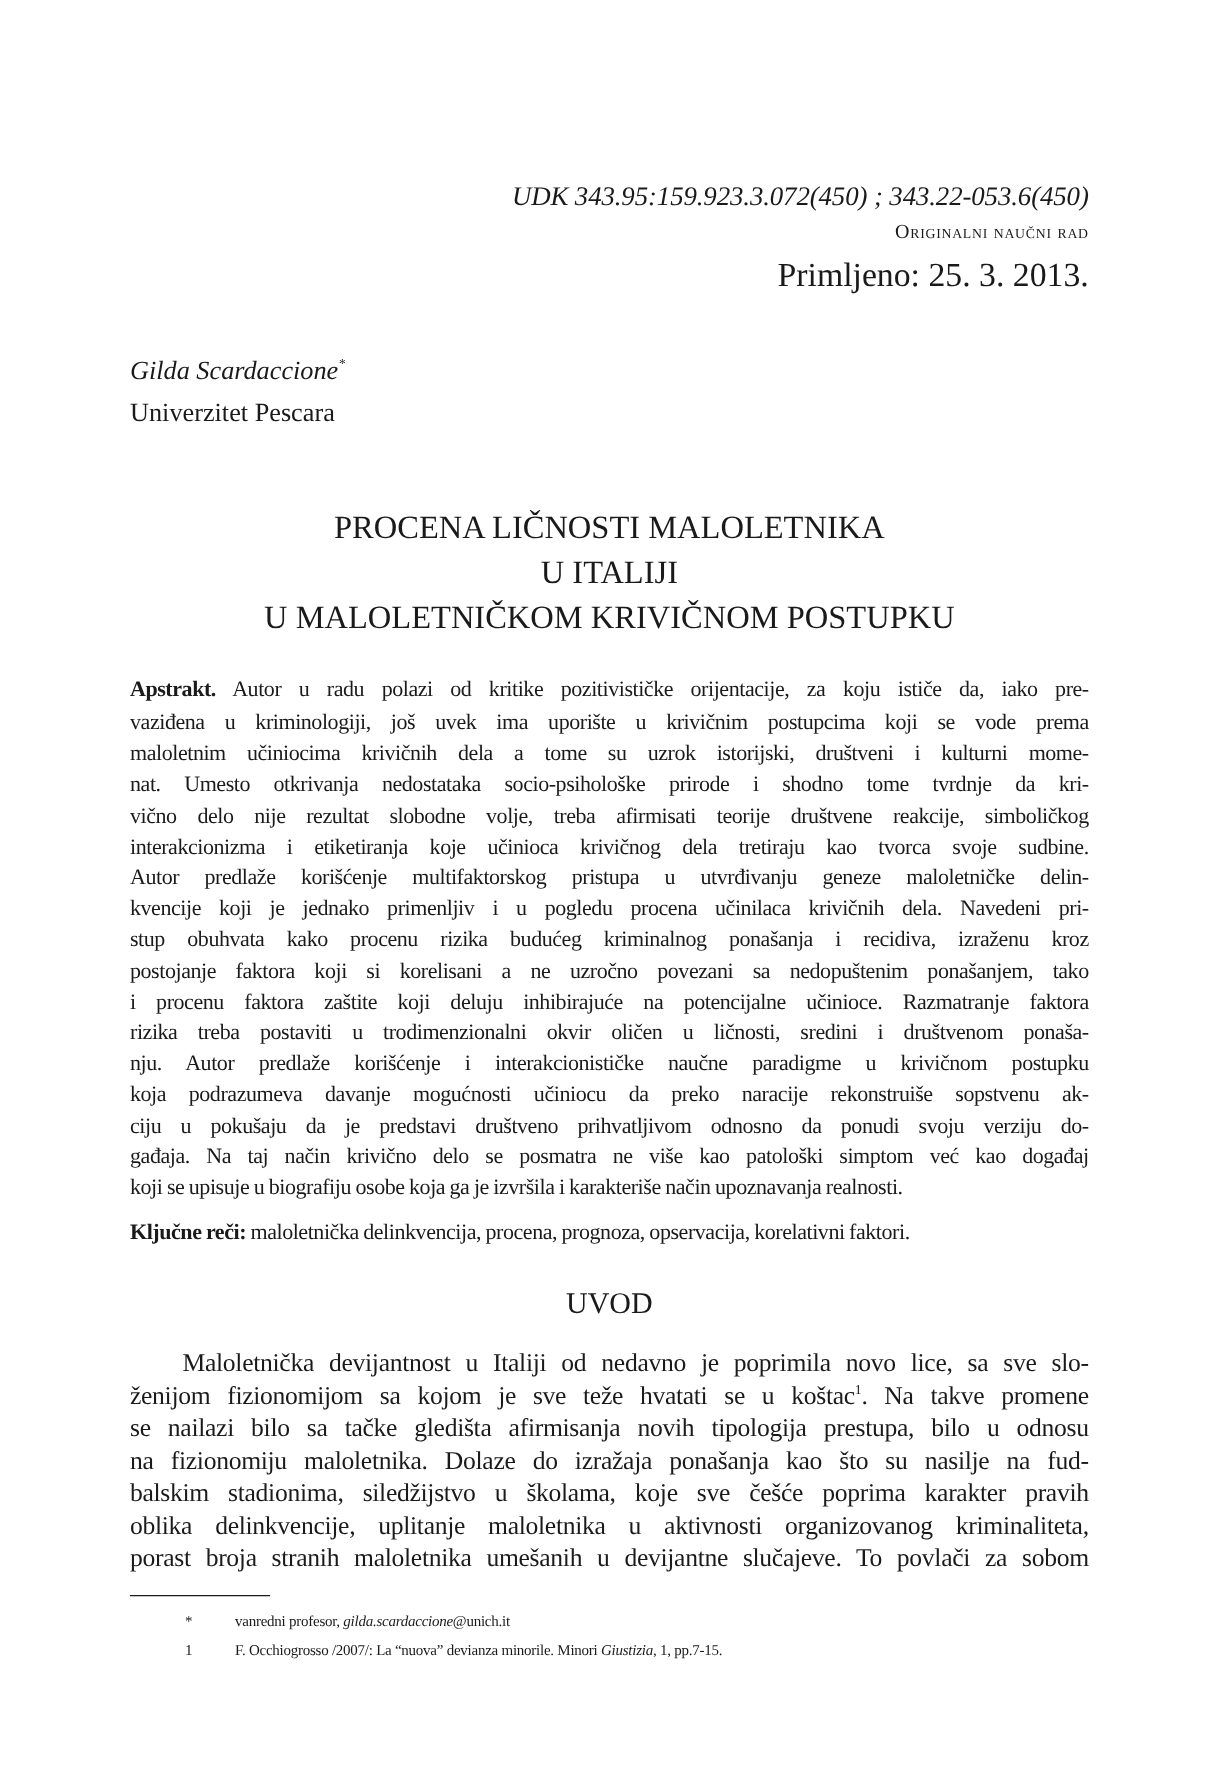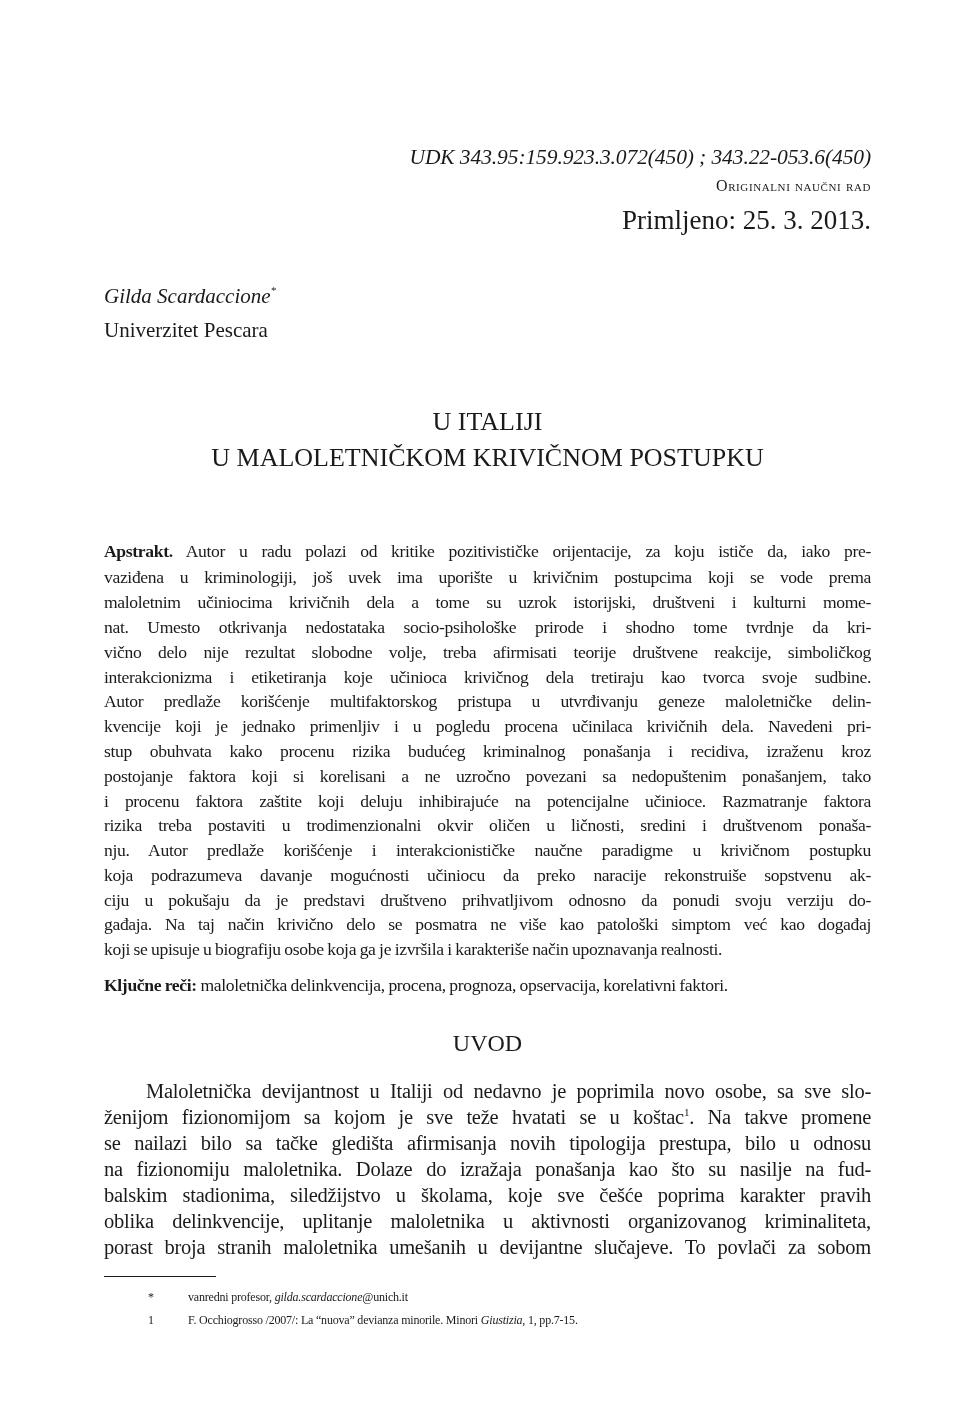--- a/index.html
+++ b/index.html
@@ -36,20 +36,21 @@
 <body>
 
 <div id="udk" class="abs right-block">UDK 343.95:159.923.3.072(450) ; 343.22-053.6(450)</div>
 <div id="type" class="abs right-block">Originalni naučni rad</div>
 <div id="received" class="abs right-block">Primljeno: 25. 3. 2013.</div>
 
 <div id="author" class="abs"><span>Gilda Scardaccione</span><sup>*</sup></div>
 <div id="affil" class="abs">Univerzitet Pescara</div>
 
 <div id="title" class="abs">
+  <div>PROCENA LIČNOSTI MALOLETNIKA</div>
   <div>U ITALIJI</div>
   <div>U MALOLETNIČKOM KRIVIČNOM POSTUPKU</div>
 </div>
 
 <div class="abstract">
   <div class="line" style="top:541px"><span class="bold">Apstrakt.</span><span> Autor u radu polazi od kritike pozitivističke orijentacije, za koju ističe da, iako pre-</span></div>
   <div class="line" style="top:567px">vaziđena u kriminologiji, još uvek ima uporište u krivičnim postupcima koji se vode prema</div>
   <div class="line" style="top:592px">maloletnim učiniocima krivičnih dela a tome su uzrok istorijski, društveni i kulturni mome-</div>
   <div class="line" style="top:617px">nat. Umesto otkrivanja nedostataka socio-psihološke prirode i shodno tome tvrdnje da kri-</div>
   <div class="line" style="top:642px">vično delo nije rezultat slobodne volje, treba afirmisati teorije društvene reakcije, simboličkog</div>
@@ -65,21 +66,21 @@
   <div class="line" style="top:890px">ciju u pokušaju da je predstavi društveno prihvatljivom odnosno da ponudi svoju verziju do-</div>
   <div class="line" style="top:914px">gađaja. Na taj način krivično delo se posmatra ne više kao patološki simptom već kao događaj</div>
   <div class="line last" style="top:939px">koji se upisuje u biografiju osobe koja ga je izvršila i karakteriše način upoznavanja realnosti.</div>
 
   <div class="line last" style="top:975px"><span class="bold">Ključne reči:</span><span> maloletnička delinkvencija, procena, prognoza, opservacija, korelativni faktori.</span></div>
 </div>
 
 <div id="uvod" class="abs">UVOD</div>
 
 <div class="body">
-  <div class="line" style="top:1080px; left:146px; width:725px">Maloletnička devijantnost u Italiji od nedavno je poprimila novo osobe, sa sve slo-</div>
+  <div class="line" style="top:1080px; left:146px; width:725px">Maloletnička devijantnost u Italiji od nedavno je poprimila novo lice, sa sve slo-</div>
   <div class="line" style="top:1106px"><span>ženijom fizionomijom sa kojom je sve teže hvatati se u koštac</span><sup class="fnref">1</sup><span>. Na takve promene</span></div>
   <div class="line" style="top:1132px">se nailazi bilo sa tačke gledišta afirmisanja novih tipologija prestupa, bilo u odnosu</div>
   <div class="line" style="top:1158px">na fizionomiju maloletnika. Dolaze do izražaja ponašanja kao što su nasilje na fud-</div>
   <div class="line" style="top:1184px">balskim stadionima, siledžijstvo u školama, koje sve češće poprima karakter pravih</div>
   <div class="line" style="top:1210px">oblika delinkvencije, uplitanje maloletnika u aktivnosti organizovanog kriminaliteta,</div>
   <div class="line" style="top:1236px">porast broja stranih maloletnika umešanih u devijantne slučajeve. To povlači za sobom</div>
 </div>
 
 <div id="fn-rule" class="abs"></div>
 <div class="fn" style="top:1290px"><span class="mark">*</span><span>vanredni profesor, </span><i>gilda.scardaccione</i><span>@unich.it</span></div>

